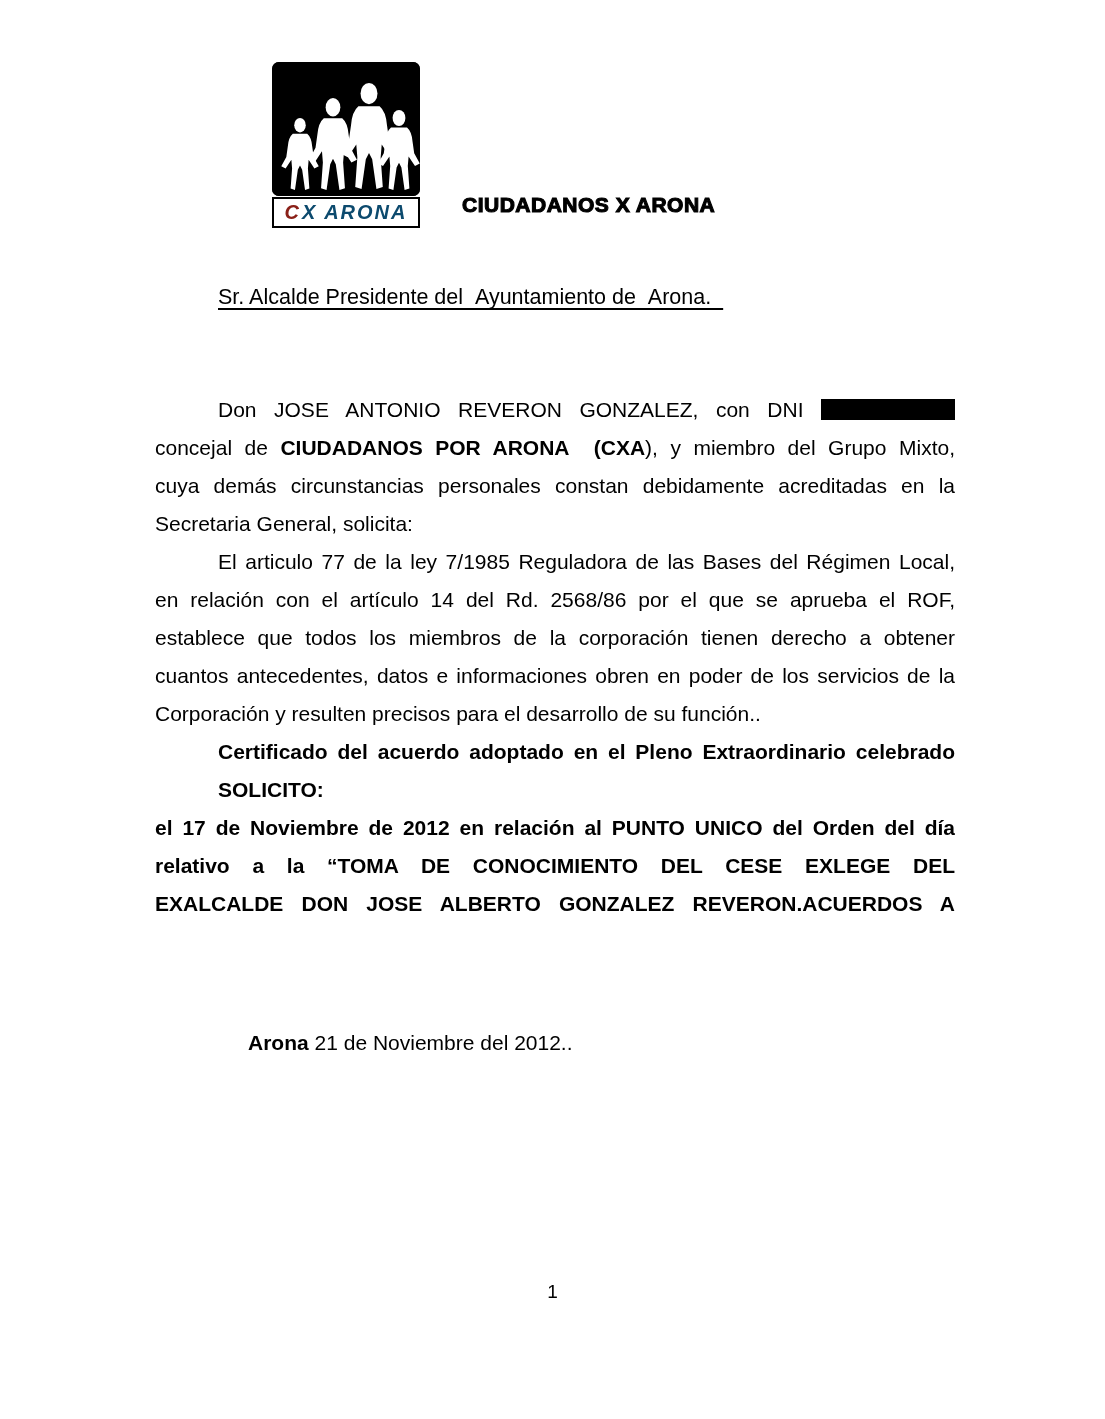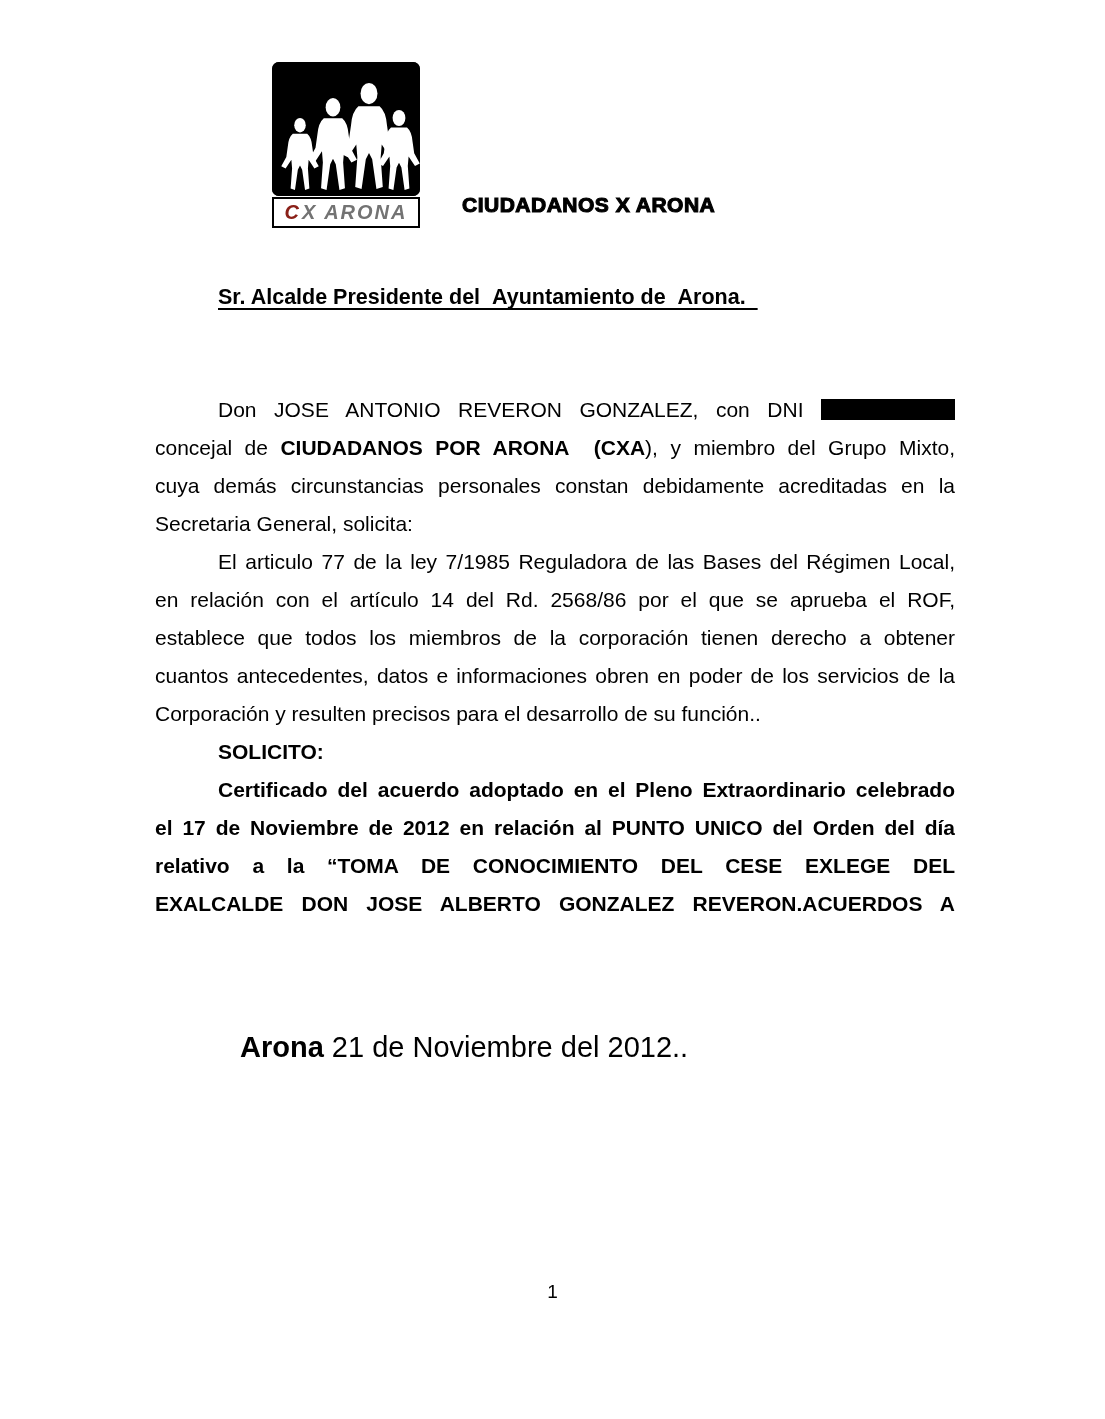--- a/index.html
+++ b/index.html
@@ -18,32 +18,32 @@
     border-radius:7px;
     display:block;
   }
   .logo-caption{
     box-sizing:border-box;width:148px;height:31px;margin-top:1px;
     background:#fff;border:2px solid #000;
     display:flex;align-items:center;justify-content:center;
     font-weight:bold;font-style:italic;font-size:20px;letter-spacing:2px;
   }
   .logo-caption .c{color:#8a2018;margin-right:1px;}
-  .logo-caption .rest{color:#737373;}
+  .logo-caption .rest{color:#0c4a6e;}
   
   .title{
     position:absolute;left:462px;top:193px;
     font-size:21px;font-weight:bold;letter-spacing:.5px;
     -webkit-text-stroke:1.1px #000;
     white-space:nowrap;
   }
   
   .heading{
     position:absolute;left:218px;top:285px;
-    font-size:21.5px;font-weight:bold;white-space:nowrap;
+    font-size:21.5px;font-weight:normal;white-space:nowrap;
   }
   .heading .u{
     text-decoration:underline;
     text-decoration-thickness:2px;
     text-underline-offset:4px;
   }
   
   .doc-body{
     position:absolute;left:155px;top:391px;width:800px;
     font-size:21px;line-height:38px;
@@ -54,22 +54,22 @@
   }
   .ln.left{text-align:center;text-align-last:left;}
   .ind{text-indent:63px;}
   .b{font-weight:bold;}
   .redact{
     display:inline-block;width:134px;height:21px;
     background:#000;vertical-align:-3px;
   }
   
   .dateline{
-    position:absolute;left:145px;top:1031px;
-    font-size:29px;text-indent:95px;text-align:right;
+    position:absolute;left:153px;top:1031px;
+    font-size:21px;text-indent:95px;text-align:right;
   }
   
   .footer{
     position:absolute;left:0;top:1281px;width:1105px;
     text-align:center;font-size:19px;
   }
   
   .logo-box svg{display:block;width:148px;height:134px;}
 </style>
 </head>
@@ -134,26 +134,26 @@
       <span>establece que todos los miembros de la corporación tienen derecho a obtener</span>
     </div>
     <div class="ln">
       <span>cuantos antecedentes, datos e informaciones obren en poder de los servicios de la</span>
     </div>
     <div class="ln left">
       <span>Corporación y resulten precisos para el desarrollo de su función..</span>
     </div>
 
 
+    <div class="ln ind">
+      <span class="b">Certificado del acuerdo adoptado en el Pleno Extraordinario celebrado</span>
+    </div>
+
     <div class="ln left ind">
       <span class="b">SOLICITO:</span>
-    </div>
-
-    <div class="ln ind">
-      <span class="b">Certificado del acuerdo adoptado en el Pleno Extraordinario celebrado</span>
     </div>
     <div class="ln">
       <span class="b">el 17 de Noviembre de 2012 en relación al PUNTO UNICO del Orden del día</span>
     </div>
     <div class="ln">
       <span class="b">relativo a la “TOMA DE CONOCIMIENTO DEL CESE EXLEGE DEL</span>
     </div>
     <div class="ln">
       <span class="b">EXALCALDE DON JOSE ALBERTO GONZALEZ REVERON.ACUERDOS A</span>
     </div>

